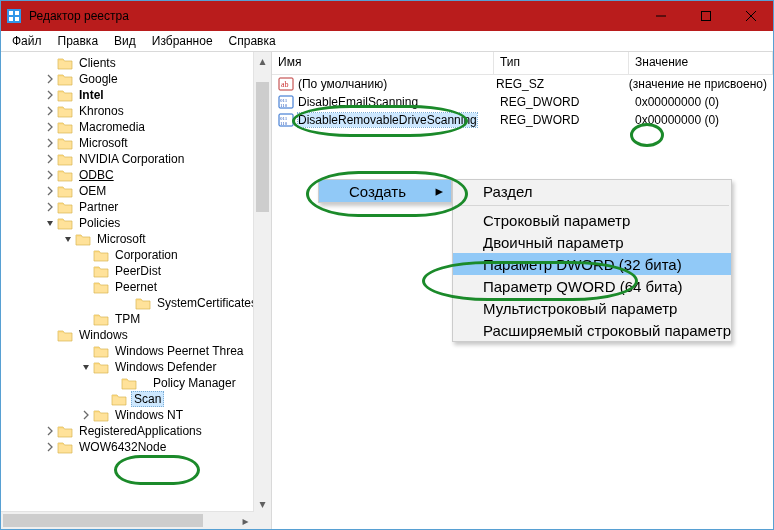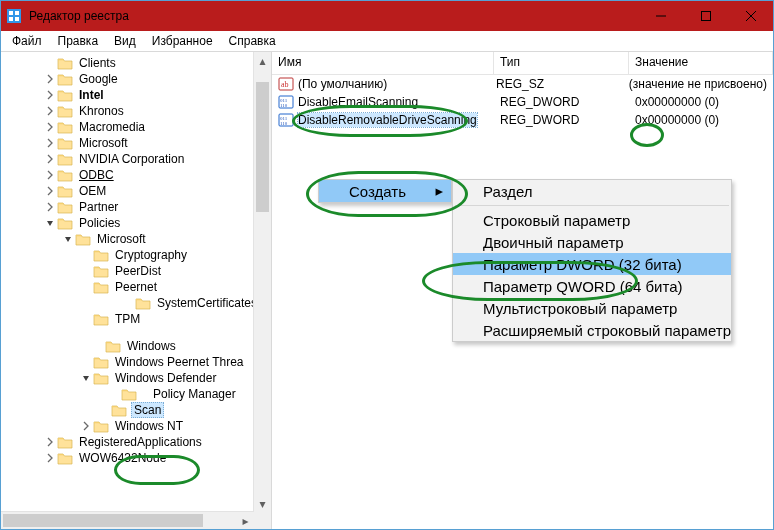--- a/index.html
+++ b/index.html
@@ -264,21 +264,21 @@
           <span class="lbl">Microsoft</span>
         </div>
         <div class="row" style="padding-left: 78px;">
           <span class="tw"></span>
           <span class="fld">
             <svg viewBox="0 0 16 14">
               <path d="M1 3h5l1.5 2H15v8H1z" fill="#ffe29a" stroke="#d9b451" stroke-width="0.7"></path>
               <path d="M1 3h5l1 1.3H1z" fill="#f4cf6f"></path>
             </svg>
           </span>
-          <span class="lbl">Cryptography</span>
+          <span class="lbl">Corporation</span>
         </div>
         <div class="row" style="padding-left: 78px;">
           <span class="tw"></span>
           <span class="fld">
             <svg viewBox="0 0 16 14">
               <path d="M1 3h5l1.5 2H15v8H1z" fill="#ffe29a" stroke="#d9b451" stroke-width="0.7"></path>
               <path d="M1 3h5l1 1.3H1z" fill="#f4cf6f"></path>
             </svg>
           </span>
           <span class="lbl">PeerDist</span>
@@ -306,21 +306,21 @@
         <div class="row" style="padding-left: 78px;">
           <span class="tw"></span>
           <span class="fld">
             <svg viewBox="0 0 16 14">
               <path d="M1 3h5l1.5 2H15v8H1z" fill="#ffe29a" stroke="#d9b451" stroke-width="0.7"></path>
               <path d="M1 3h5l1 1.3H1z" fill="#f4cf6f"></path>
             </svg>
           </span>
           <span class="lbl">TPM</span>
         </div>
-        <div class="row" style="padding-left: 90px; margin-top: 11px;">
+        <div class="row" style="padding-left: 42px;">
           <span class="tw"></span>
           <span class="fld">
             <svg viewBox="0 0 16 14">
               <path d="M1 3h5l1.5 2H15v8H1z" fill="#ffe29a" stroke="#d9b451" stroke-width="0.7"></path>
               <path d="M1 3h5l1 1.3H1z" fill="#f4cf6f"></path>
             </svg>
           </span>
           <span class="lbl">Windows</span>
         </div>
         <div class="row" style="padding-left: 78px;">

